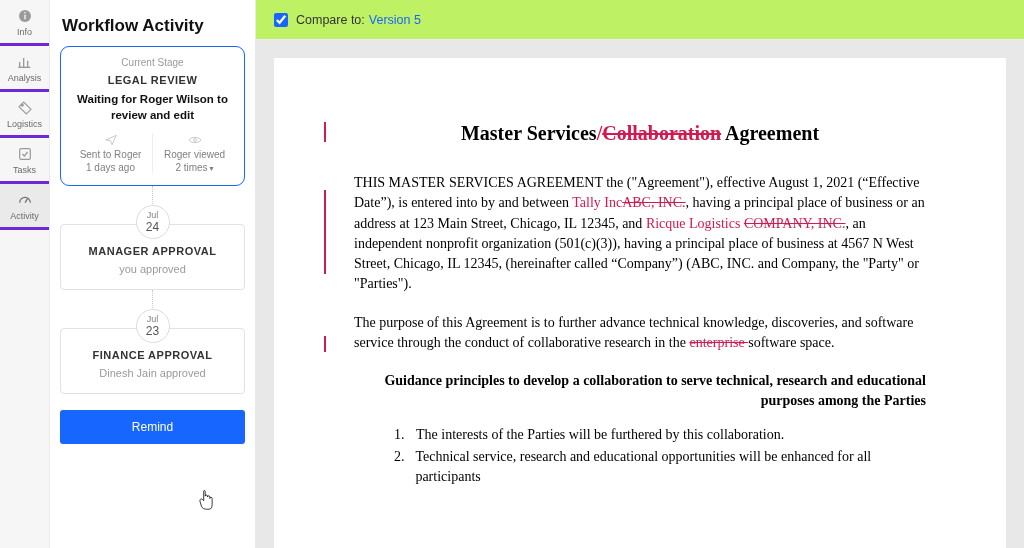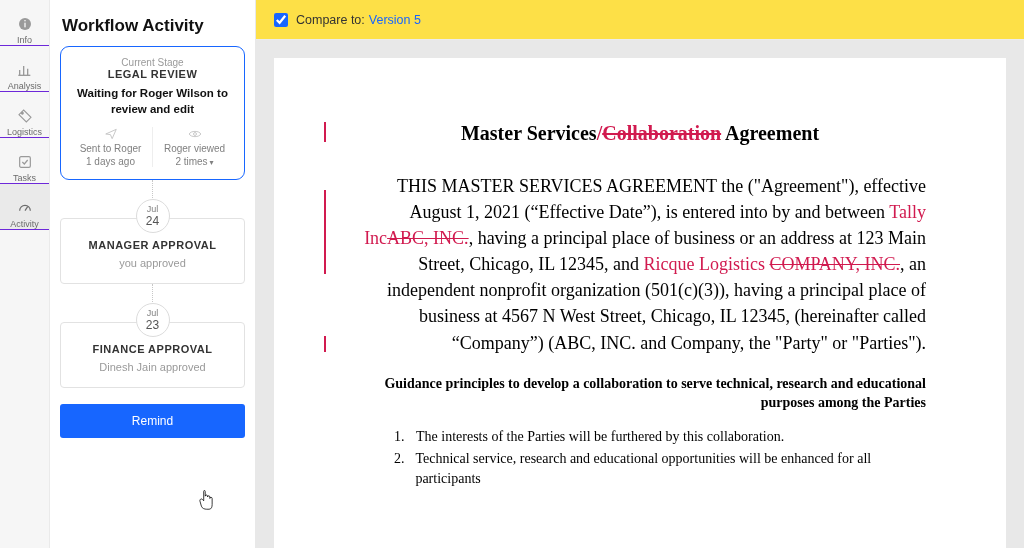--- a/index.html
+++ b/index.html
@@ -1,55 +1,55 @@
 <!DOCTYPE html>
 <html><head>
 <meta charset="utf-8">
 <style>
   * { box-sizing: border-box; margin: 0; padding: 0; }
   html, body { width: 1024px; height: 548px; overflow: hidden; font-family: -apple-system, BlinkMacSystemFont, "Segoe UI", Arial, sans-serif; background: #fff; }
   .app { display: flex; width: 100%; height: 100%; }
   
   .rail { width: 50px; background: #f6f6f6; display: flex; flex-direction: column; border-right: 1px solid #eaeaea; }
-  .rail-item { display: flex; flex-direction: column; align-items: center; justify-content: flex-end; height: 46px; color: #6b6b6b; font-size: 9px; cursor: pointer; border-bottom: 1px solid #6d28d9; }
+  .rail-item { display: flex; flex-direction: column; align-items: center; justify-content: center; height: 46px; color: #6b6b6b; font-size: 9px; cursor: pointer; border-bottom: 3px solid #6d28d9; }
   .rail-item .ricon { width: 18px; height: 18px; display: flex; align-items: center; justify-content: center; margin-bottom: 2px; }
   .rail-item.active { background: #eaeaea; }
   
   .panel { width: 206px; padding: 10px 10px 10px 10px; background: #fff; border-right: 1px solid #e8e8e8; display: flex; flex-direction: column; }
   .panel h1 { font-size: 17px; font-weight: 700; color: #111; margin: 6px 0 10px 2px; }
   .stage-card { border: 1.5px solid #1766ff; border-radius: 9px; padding: 10px 8px 12px; text-align: center; }
   .stage-card .label-sm { font-size: 10px; color: #9a9a9a; }
-  .stage-card .stage-name { font-size: 11px; color: #333; letter-spacing: .5px; margin-top: 0; font-weight: 600; }
+  .stage-card .stage-name { font-size: 11px; color: #333; letter-spacing: .5px; margin-top: 6px; font-weight: 600; }
   .stage-card .waiting { font-size: 11.5px; color: #111; font-weight: 700; margin-top: 6px; line-height: 1.35; }
   .stage-stats { display: flex; margin-top: 10px; }
   .stage-stats .col { flex: 1; display: flex; flex-direction: column; align-items: center; gap: 2px; }
   .stage-stats .coll { border-right: 1px solid #eee; }
   .mini-icon { width: 18px; height: 14px; color: #bcbcbc; }
   .stage-stats .t1 { font-size: 10px; color: #808080; }
   .stage-stats .t2 { font-size: 10px; color: #808080; }
   .connector { height: 22px; display: flex; align-items: center; justify-content: center; }
   .dotline { width: 1px; height: 100%; border-left: 1px dotted #c7c7c7; }
   .date-pill { position: relative; width: 34px; height: 34px; border-radius: 50%; background: #fff; border: 1px solid #dcdcdc; margin: -3px auto -3px; display: flex; flex-direction: column; align-items: center; justify-content: center; font-size: 9px; color: #808080; line-height: 1; z-index: 2; }
   .date-pill .day { font-size: 12px; color: #555; margin-top: 1px; }
   .past-card { border: 1px solid #e2e2e2; border-radius: 4px; padding: 20px 8px 14px; text-align: center; margin-top: -12px; }
   .past-card .stage-name { font-size: 11px; color: #333; letter-spacing: .5px; font-weight: 600; margin-top: 0; }
   .past-card .sub { font-size: 11px; color: #9a9a9a; margin-top: 6px; }
   .remind-btn { margin-top: 16px; background: #1766ff; color: #fff; border: none; border-radius: 3px; height: 34px; font-size: 12px; cursor: pointer; width: 100%; }
   .cursor-img { position: absolute; left: 198px; top: 490px; width: 16px; height: 20px; pointer-events: none; }
   
   .doc-wrap { flex: 1; display: flex; flex-direction: column; background: #e8e8e8; }
-  .compare-bar { background: #fde047; height: 40px; display: flex; align-items: center; padding-left: 18px; font-size: 12.5px; color: #333; border-bottom: 1px solid #ececec; }
+  .compare-bar { background: #bef264; height: 40px; display: flex; align-items: center; padding-left: 18px; font-size: 12.5px; color: #333; border-bottom: 1px solid #ececec; }
   .compare-bar input[type=checkbox] { width: 14px; height: 14px; accent-color: #1766ff; margin-right: 8px; }
   .compare-bar .ver { color: #1766ff; margin-left: 4px; cursor: pointer; }
   .doc-scroll { flex: 1; overflow: hidden; padding: 18px 18px 0 18px; }
   .doc-page { background: #fff; width: 100%; height: 100%; padding: 64px 80px 20px 80px; position: relative; font-family: "Times New Roman", Times, serif; color: #000; }
   .doc-title { text-align: center; font-size: 20px; font-weight: 700; margin-bottom: 28px; }
   .ins { color: #d11a4f; }
   .del { color: #d11a4f; text-decoration: line-through; }
-  .para { font-size: 18px; line-height: 1.45; margin-bottom: 18px; text-align: right; }
+  .para { font-size: 14px; line-height: 1.45; margin-bottom: 18px; }
   .head2 { font-size: 14px; font-weight: 700; margin-bottom: 14px; line-height: 1.4; text-align: right; }
   .list { margin-left: 40px; font-size: 14px; line-height: 1.45; }
   .list .li { display: flex; margin-bottom: 2px; }
   .list .num { width: 22px; }
   .redbar { position: absolute; left: 50px; width: 2px; background: #d11a4f; }
   .rb1 { top: 64px; height: 20px; }
   .rb2 { top: 132px; height: 84px; }
   .rb3 { top: 278px; height: 16px; }
   .caret { font-size: 8px; margin-left: 2px; color: #808080; }
 </style>
@@ -181,20 +181,23 @@
         <div class="redbar rb3"></div>
 
         <div class="doc-title">
           <span>Master Services</span><span class="ins">/</span><span class="del">Collaboration</span><span> Agreement</span>
         </div>
 
         <div class="para">
           <span>THIS MASTER SERVICES AGREEMENT the ("Agreement"), effective August 1, 2021 (“Effective Date”), is entered into by and between </span><span class="ins">Tally Inc</span><span class="del">ABC, INC.</span><span>, having a principal place of business or an address at 123 Main Street, Chicago, IL 12345, and </span><span class="ins">Ricque Logistics</span> <span class="del">COMPANY, INC.</span><span>, an independent nonprofit organization (501(c)(3)), having a principal place of business at 4567 N West Street, Chicago, IL 12345, (hereinafter called “Company”) (ABC, INC. and Company, the "Party" or "Parties").</span>
         </div>
 
+        <div class="para">
+          <span>The purpose of this Agreement is to further advance technical knowledge, discoveries, and software service through the conduct of collaborative research in the </span><span class="del">enterprise </span><span>software space.</span>
+        </div>
 
         <div class="head2">Guidance principles to develop a collaboration to serve technical, research and educational purposes among the Parties</div>
 
 
         <div class="list">
           <div class="li">
               <span class="num">1.</span>
               <span>The interests of the Parties will be furthered by this collaboration.</span>
             </div>
           <div class="li">

